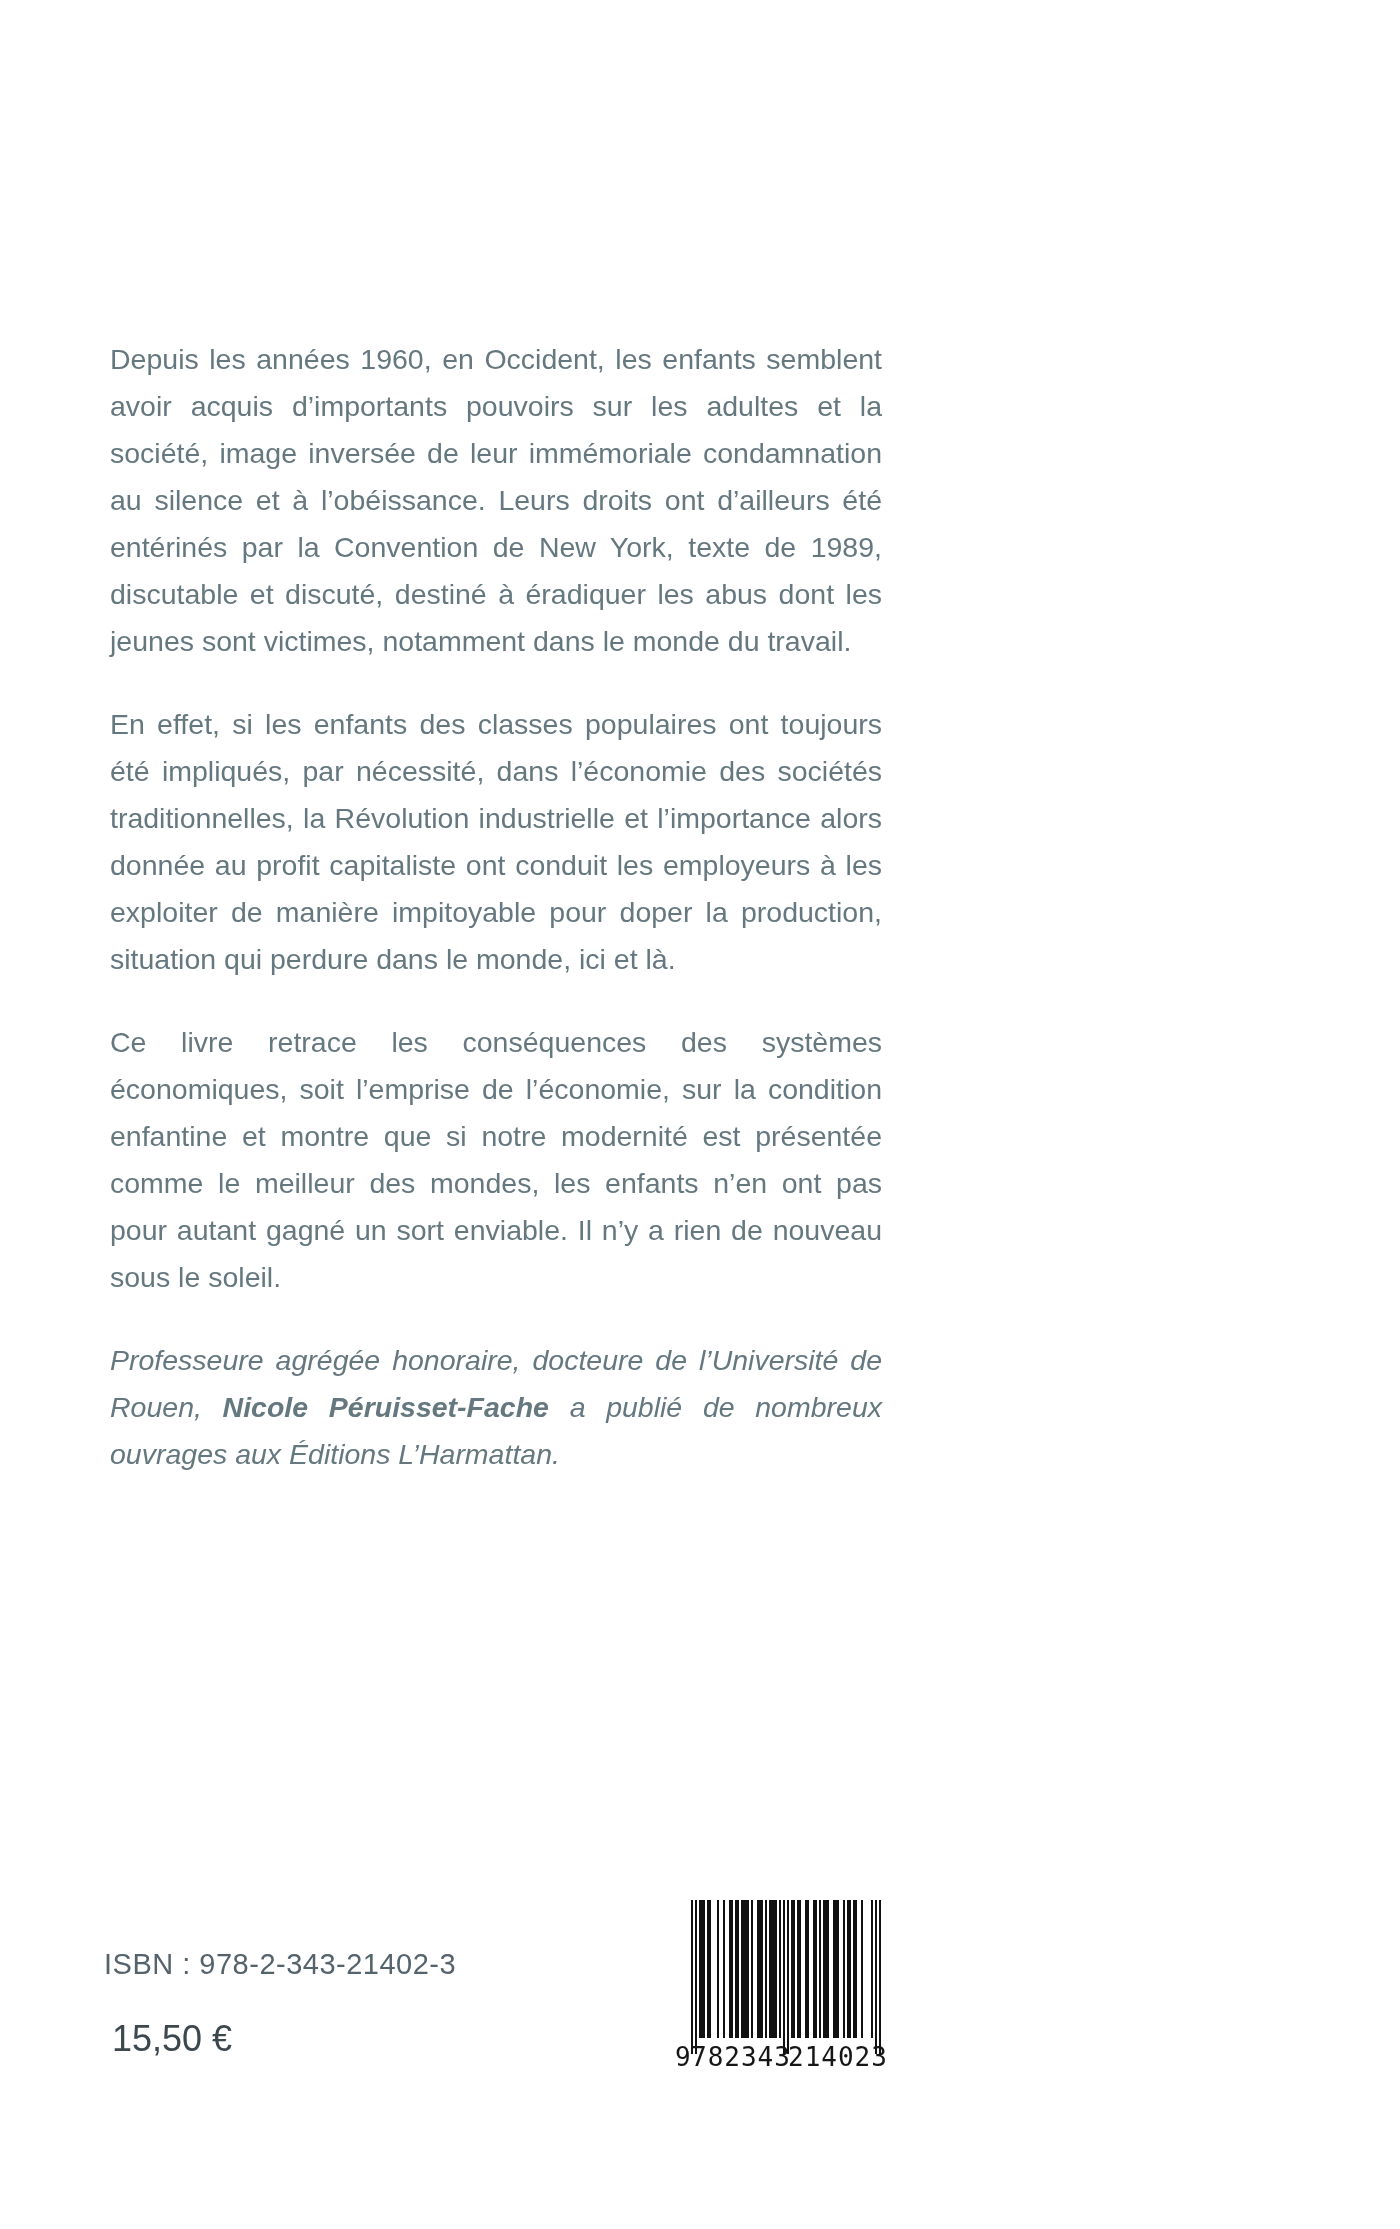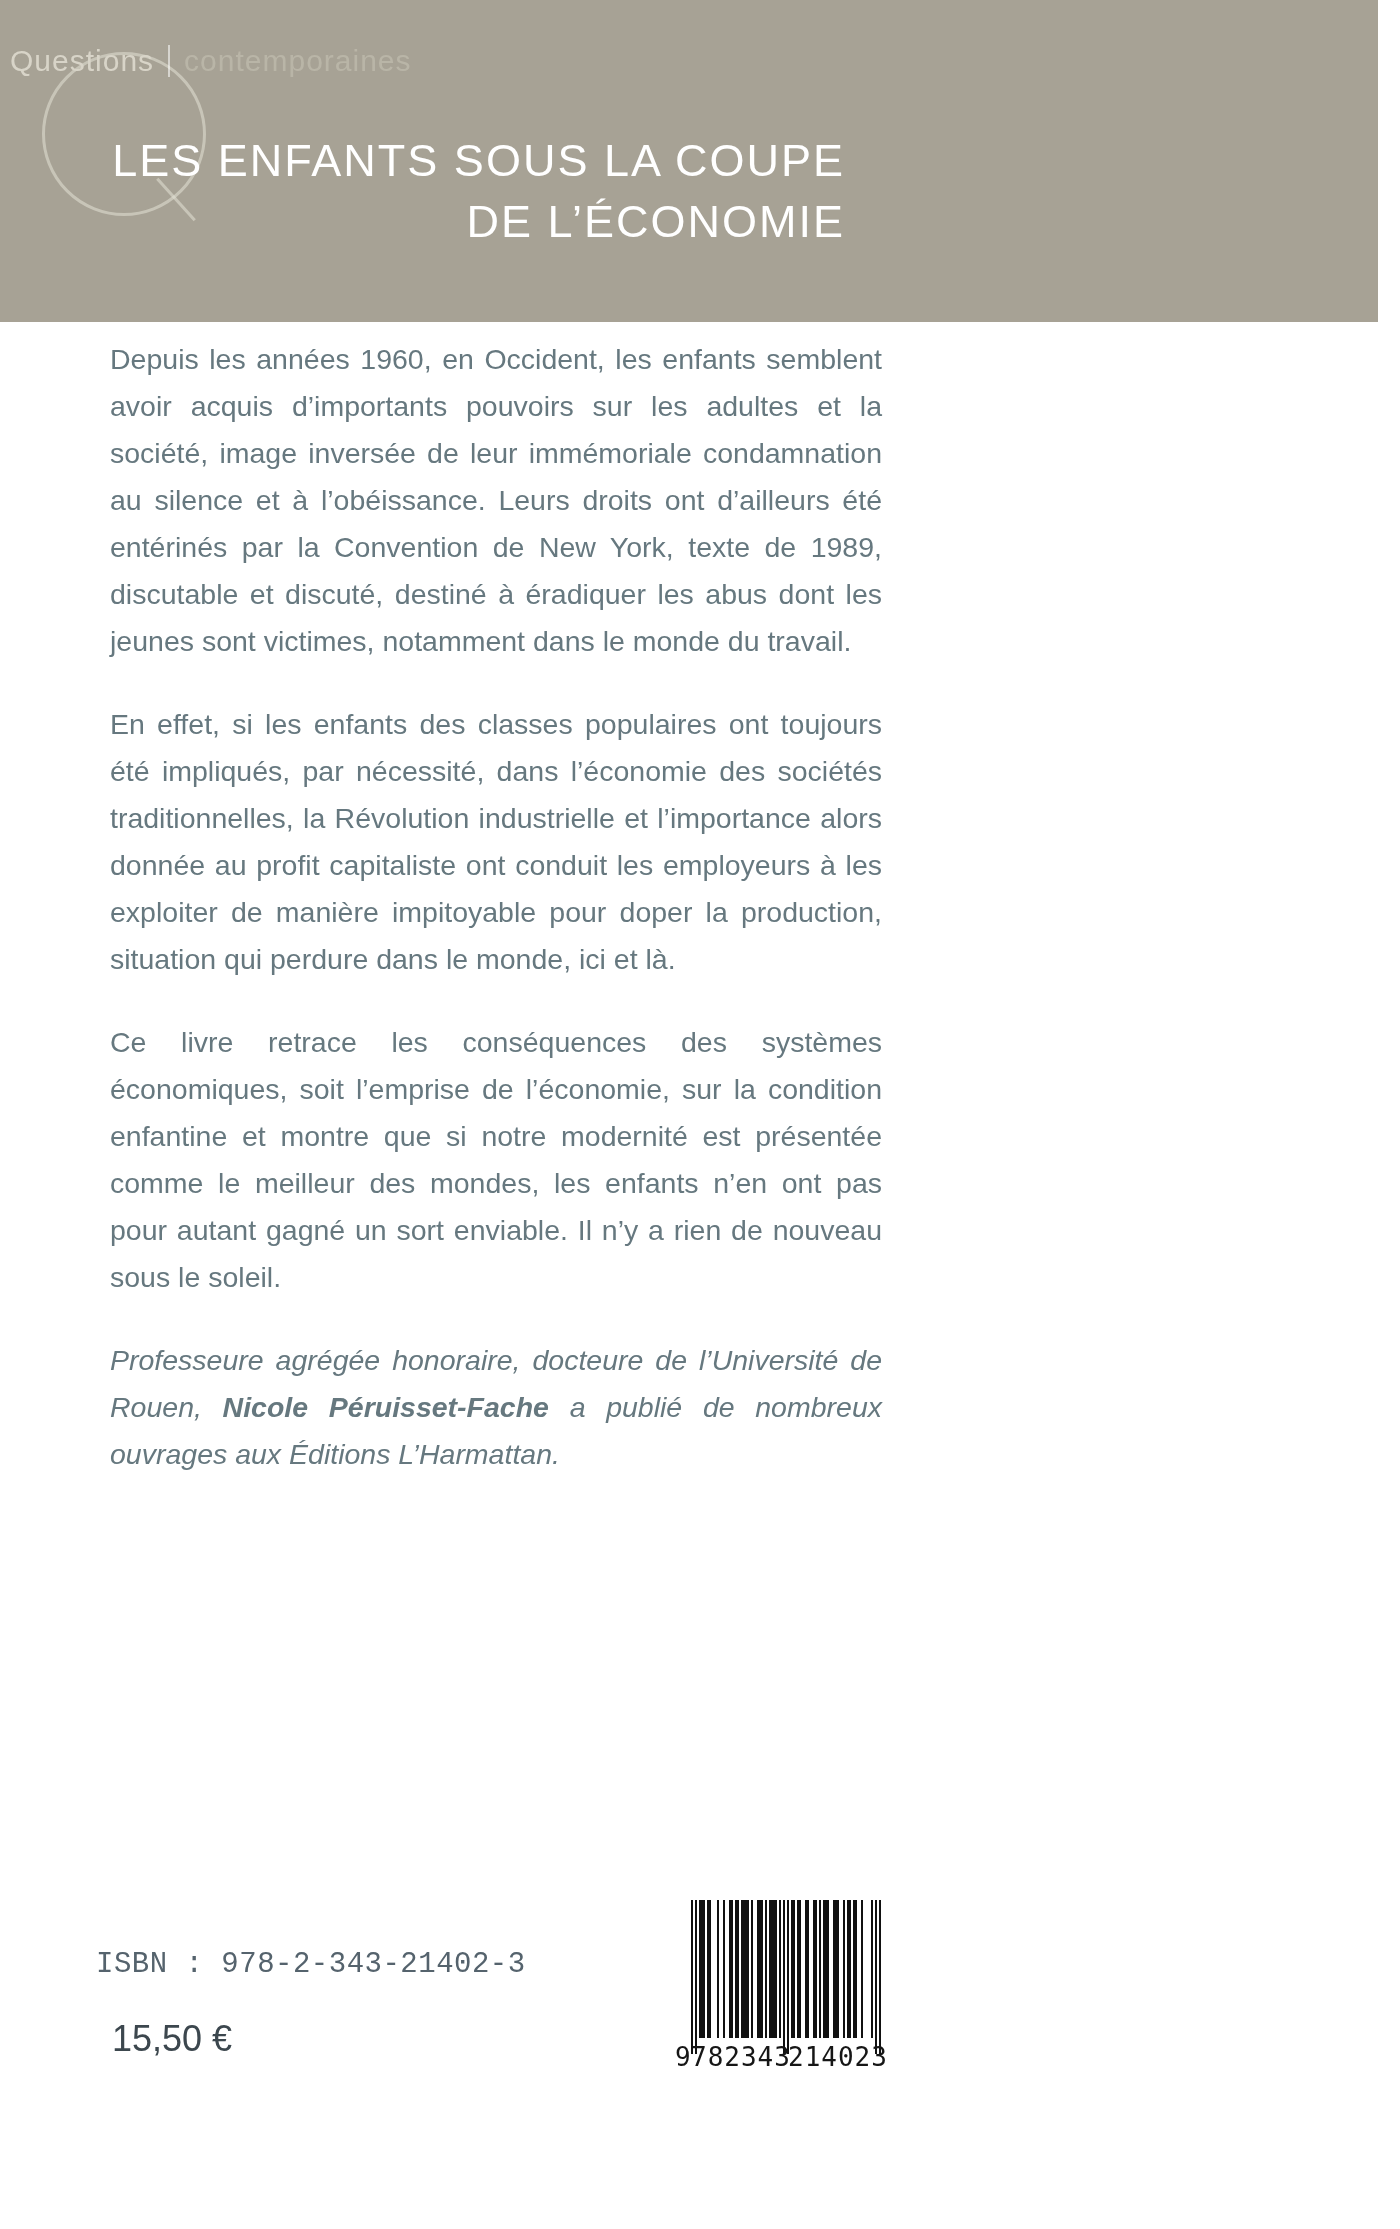--- a/index.html
+++ b/index.html
@@ -78,26 +78,25 @@
   .content p { margin: 0 0 36px 0; }
   .bio {
     margin-top: 78px;
     font-style: italic;
   }
   .bio .author { font-weight: 700; }
 
   
   .isbn {
     position: absolute;
-    left: 96px;
+    left: 104px;
     top: 1948px;
     font-size: 29px;
     letter-spacing: 0.5px;
     color: #55636d;
-    font-family: Liberation Mono, monospace;
   }
   .price {
     position: absolute;
     left: 112px;
     top: 2018px;
     font-size: 36px;
     color: #3c474e;
   }
 
   .barcode {
@@ -118,35 +117,20 @@
   }
   .bd-first { width: 16px; }
   .bd-left  { width: 97px; text-align: right; letter-spacing: 1px; }
   .bd-right { width: 97px; text-align: left; letter-spacing: 1px; }
 </style>
 </head>
 <body>
 
 <div class="page">
 
-  <div class="band">
-    <div class="q-watermark">
-      <div class="q-circle"></div>
-      <div class="q-tail"></div>
-    </div>
-    <div class="collection">
-      <span class="series-1">Questions</span>
-      <span class="series-divider"></span>
-      <span class="series-2">contemporaines</span>
-    </div>
-    <div class="book-title">
-      <div>LES ENFANTS SOUS LA COUPE</div>
-      <div>DE L’ÉCONOMIE</div>
-    </div>
-  </div>
 
   <div class="content">
     <p>Depuis les années 1960, en Occident, les enfants semblent avoir acquis d’importants pouvoirs sur les adultes et la société, image inversée de leur immémoriale condamnation au silence et à l’obéissance. Leurs droits ont d’ailleurs été entérinés par la Convention de New York, texte de 1989, discutable et discuté, destiné à éradiquer les abus dont les jeunes sont victimes, notamment dans le monde du travail.</p>
     <p>En effet, si les enfants des classes populaires ont toujours été impliqués, par nécessité, dans l’économie des sociétés traditionnelles, la Révolution industrielle et l’importance alors donnée au profit capitaliste ont conduit les employeurs à les exploiter de manière impitoyable pour doper la production, situation qui perdure dans le monde, ici et là.</p>
     <p>Ce livre retrace les conséquences des systèmes économiques, soit l’emprise de l’économie, sur la condition enfantine et montre que si notre modernité est présentée comme le meilleur des mondes, les enfants n’en ont pas pour autant gagné un sort enviable. Il n’y a rien de nouveau sous le soleil.</p>
     <p class="bio"><span>Professeure agrégée honoraire, docteure de l’Université de Rouen, </span><span class="author">Nicole Péruisset-Fache</span><span> a publié de nombreux ouvrages aux Éditions L’Harmattan.</span></p>
   </div>
 
   <div class="isbn">ISBN : 978-2-343-21402-3</div>
   <div class="price">15,50 €</div>

